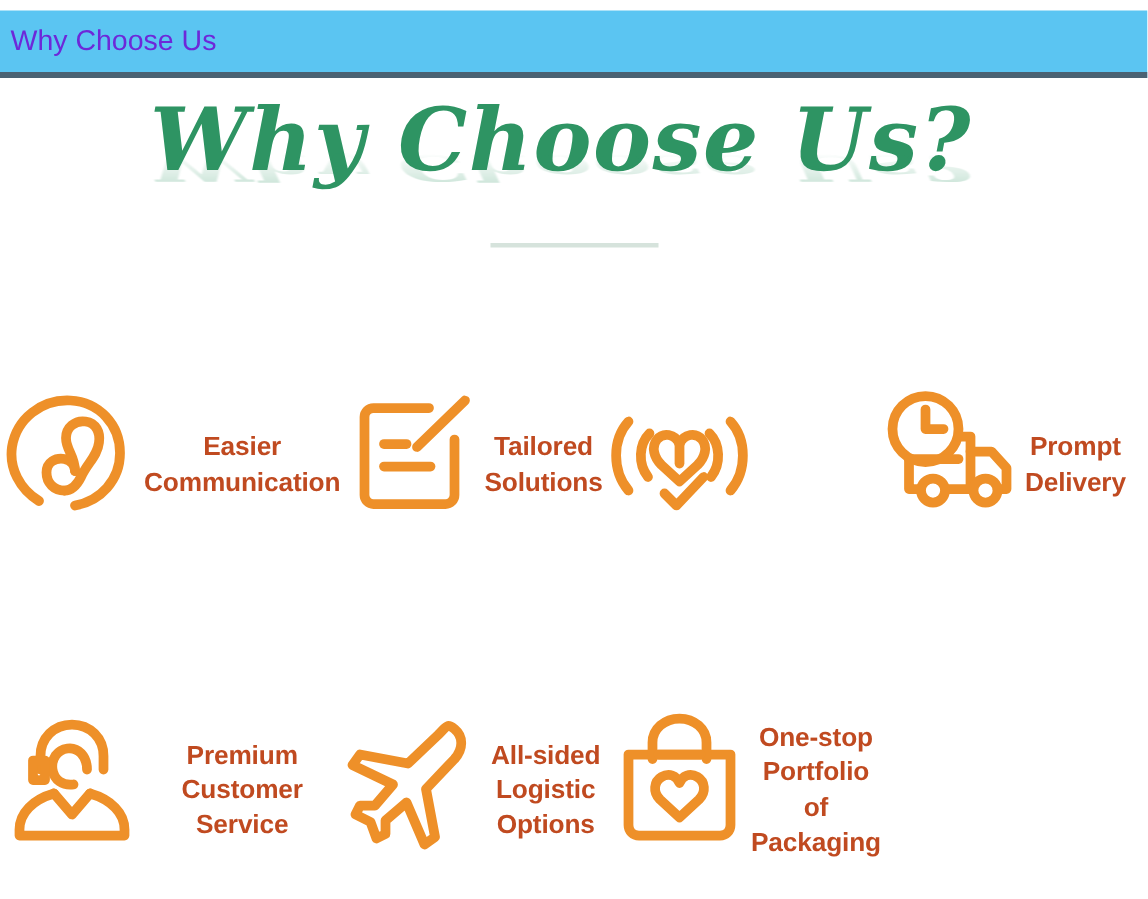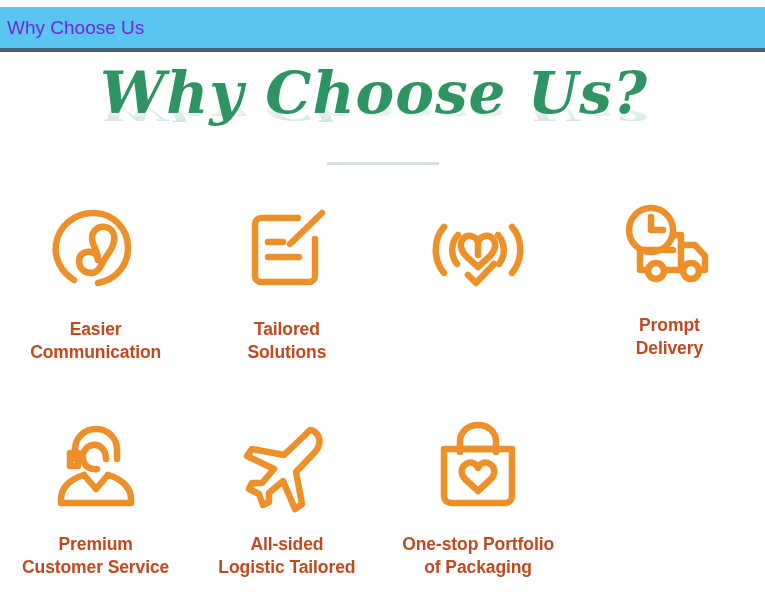--- a/index.html
+++ b/index.html
@@ -104,21 +104,21 @@
     position: absolute;
     left: 0;
     top: 138px;
     width: 765px;
     display: grid;
     grid-template-columns: repeat(4, 1fr);
     grid-template-rows: 219px 215px;
   }
   .feature {
     display: flex;
-    flex-direction: column;
+    flex-direction: row;
     align-items: center;
     justify-content: flex-start;
   }
   .feature-icon {
     height: 112px;
     display: flex;
     align-items: center;
     justify-content: center;
   }
   .feature-icon svg {
@@ -229,21 +229,21 @@
 Customer Service</div>
     </div>
 
     <div class="feature row2">
       <div class="feature-icon">
         <svg width="96" height="96" viewBox="0 0 96 96" fill="none" stroke="#ee9029" stroke-width="6.5" stroke-linecap="round" stroke-linejoin="round">
           <path d="M76 13 C82 18 82 26 76 33 L57 53 L63 85 L56 90 L44 62 L30 74 L30 83 L24 86 L20 75 L10 70 L13 64 H23 L35 50 L8 37 L13 30 L45 36 L65 17 C71 11 71 9 76 13 Z"></path>
         </svg>
       </div>
       <div class="feature-label">All-sided
-Logistic Tailored</div>
+Logistic Options</div>
     </div>
 
     <div class="feature row2">
       <div class="feature-icon">
         <svg width="96" height="96" viewBox="0 0 96 96" fill="none" stroke="#ee9029" stroke-width="6.5" stroke-linecap="round" stroke-linejoin="round">
           <path d="M14 30 H82 V77 C82 81 79 84 75 84 H21 C17 84 14 81 14 77 Z"></path>
           <path d="M30 33 V22 C30 13 38 6 48 6 C58 6 66 13 66 22 V33"></path>
           <path d="M34 30 H62"></path>
           <path d="M48 72 L35 60 C30 55 31 48 36 45 C41 42 46 44 48 49 C50 44 55 42 60 45 C65 48 66 55 61 60 Z"></path>
         </svg>

